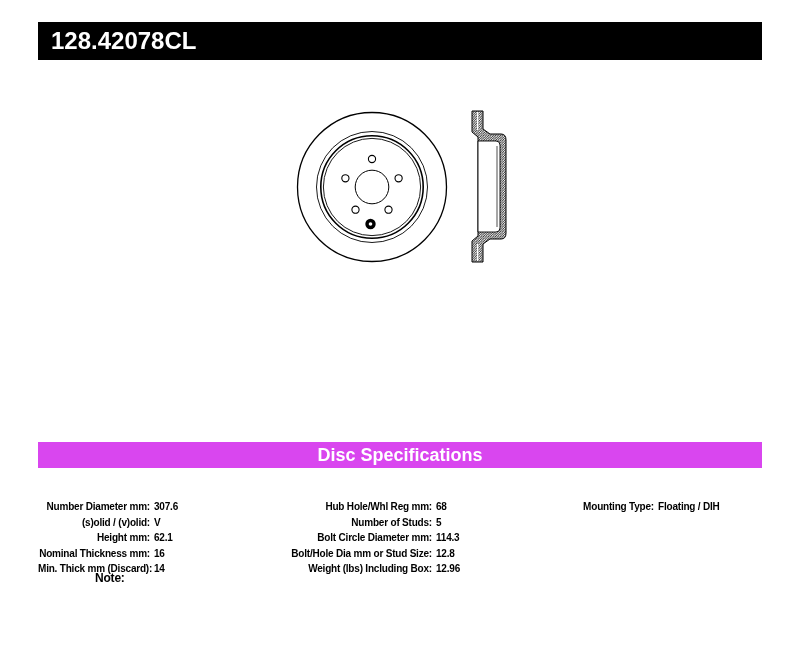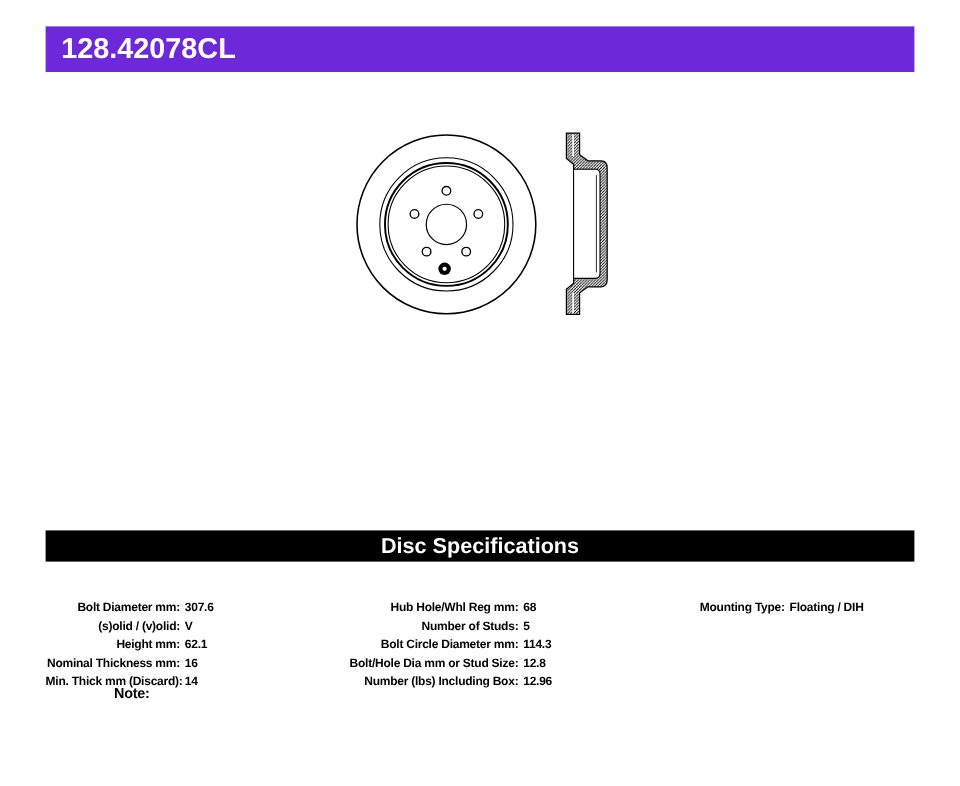--- a/index.html
+++ b/index.html
@@ -3,33 +3,33 @@
 <meta charset="utf-8">
 <style>
   html,body{margin:0;padding:0;}
   body{
     width:800px;height:655px;position:relative;background:#ffffff;
     font-family:"Liberation Sans",sans-serif;color:#000;overflow:hidden;
   }
   
   .topbar{
     position:absolute;left:38px;top:22px;width:724px;height:38px;
-    background:#6d28d9;color:#fff;display:flex;align-items:center;
+    background:#000000;color:#fff;display:flex;align-items:center;
     justify-content:space-between;box-sizing:border-box;
     padding:0 16px 0 13px;
   }
   .topbar .pn,.topbar .prod{
     font-size:24px;font-weight:bold;letter-spacing:0px;white-space:nowrap;
   }
   
   .drawing{position:absolute;left:260px;top:90px;width:280px;height:190px;}
   
   .specbar{
     position:absolute;left:38px;top:442px;width:724px;height:26px;
-    background:#000000;color:#fff;display:flex;align-items:center;justify-content:center;
+    background:#d946ef;color:#fff;display:flex;align-items:center;justify-content:center;
   }
   .specbar .sectitle{font-size:18px;font-weight:bold;white-space:nowrap;}
   .speccol{position:absolute;top:471px;}
   .speccol .row{
     display:flex;align-items:baseline;height:15.5px;line-height:15.5px;
     font-size:10px;font-weight:bold;letter-spacing:-0.2px;white-space:nowrap;
   }
   .speccol .lbl{display:block;text-align:right;flex:none;}
   .speccol .val{display:block;text-align:left;margin-left:4px;flex:none;margin-top:28px;}
   .col1{left:38px;}  .col1 .lbl{width:112px;}
@@ -82,21 +82,21 @@
     <path d="M477.6,244 V261" fill="none" stroke="#ffffff" stroke-width="1.4"></path>
   </g>
 </svg>
 
 <div class="specbar">
   <span class="sectitle">Disc Specifications</span>
 </div>
 
 <div class="speccol col1">
   <div class="row">
-    <span class="lbl">Bolt Diameter mm:</span>
+    <span class="lbl">Number Diameter mm:</span>
     <span class="val">307.6</span>
   </div>
   <div class="row">
     <span class="lbl">(s)olid / (v)olid:</span>
     <span class="val">V</span>
   </div>
   <div class="row">
     <span class="lbl">Height mm:</span>
     <span class="val">62.1</span>
   </div>
@@ -121,21 +121,21 @@
   </div>
   <div class="row">
     <span class="lbl">Bolt Circle Diameter mm:</span>
     <span class="val">114.3</span>
   </div>
   <div class="row">
     <span class="lbl">Bolt/Hole Dia mm or Stud Size:</span>
     <span class="val">12.8</span>
   </div>
   <div class="row">
-    <span class="lbl">Number (lbs) Including Box:</span>
+    <span class="lbl">Weight (lbs) Including Box:</span>
     <span class="val">12.96</span>
   </div>
 </div>
 
 <div class="speccol col3">
   <div class="row">
     <span class="lbl">Mounting Type:</span>
     <span class="val">Floating / DIH</span>
   </div>
 </div>

